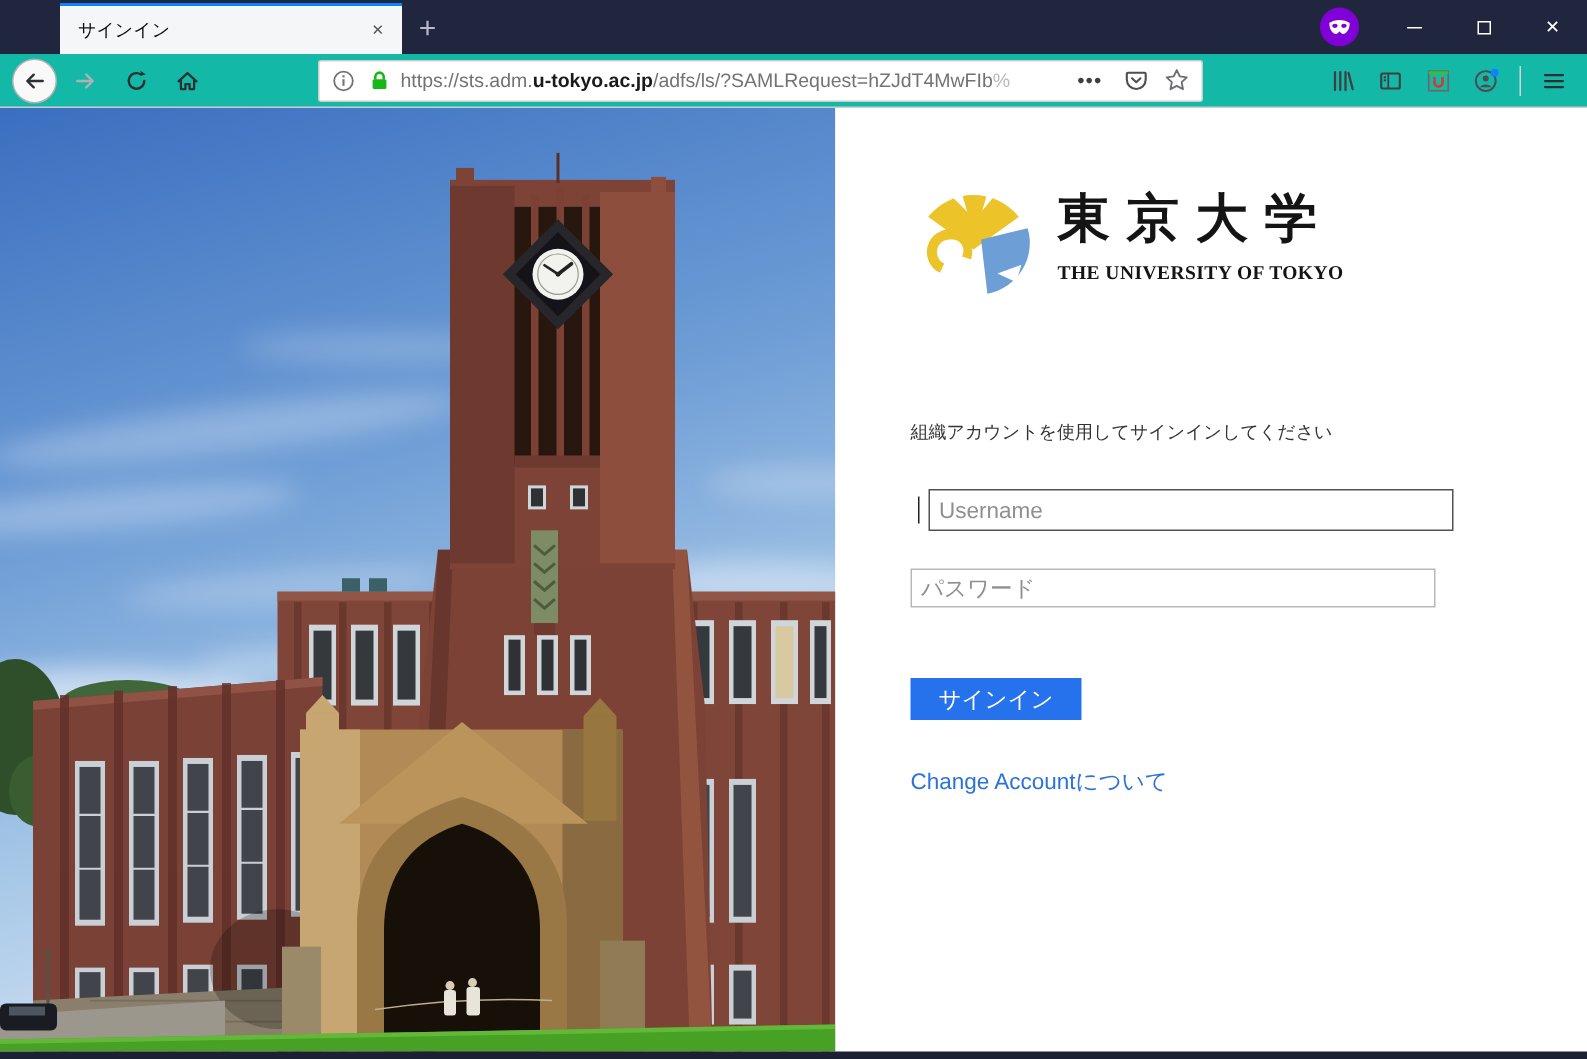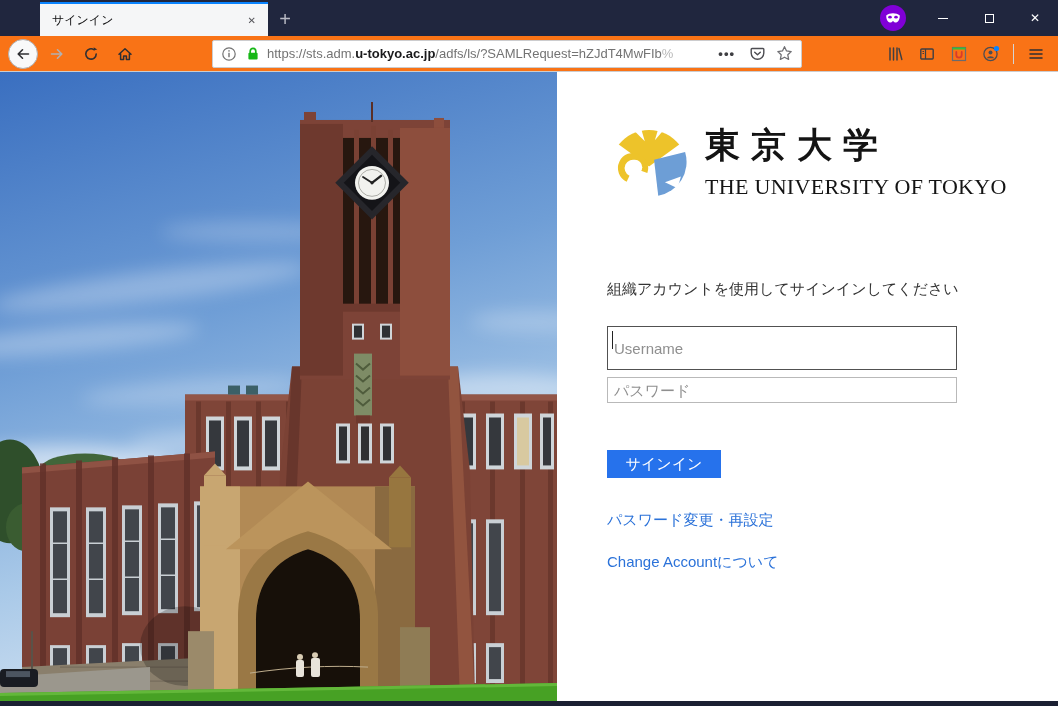--- a/index.html
+++ b/index.html
@@ -16,21 +16,21 @@
             color:#b9bac4; font-size:20px; font-weight:300; margin-top:2px; }
   .tb-spacer { flex:1; }
   .pb-badge { align-self:center; width:26px; height:26px; border-radius:50%; background:#8000d7;
               display:flex; align-items:center; justify-content:center; margin-right:14px; }
   .winbtn { width:46px; display:flex; align-items:center; justify-content:center; color:#fff; }
   .glyph-min { width:10px; height:1px; background:#fff; display:block; }
   .glyph-max { width:9px; height:9px; border:1px solid #fff; display:block; }
   .glyph-close { font-size:12px; font-weight:300; line-height:1; }
 
   
-  .toolbar { height:36px; background:#f97316; border-bottom:1px solid #ccccce;
+  .toolbar { height:36px; background:#14b8a6; border-bottom:1px solid #ccccce;
              display:flex; align-items:center; padding:0 6px; flex:0 0 auto; }
   .navbtn { width:30px; height:30px; display:flex; align-items:center; justify-content:center; margin:0 2px; }
   .backbtn { border:1px solid #b1b1b3; border-radius:50%; background:#f9f9fa; }
   .urlbar { margin-left:70px; width:590px; height:28px; background:#fff; border:1px solid #ccccce;
             border-radius:2px; display:flex; align-items:center; padding:0 8px; }
   .url-text { font-size:13px; margin-left:6px; white-space:nowrap; overflow:hidden; flex:1; }
   .url-pre, .url-path { color:#737373; }
   .url-domain { color:#1a1a1c; font-weight:bold; }
   .url-trail { color:#b9b9b9; }
   .urlbar .mini { margin-left:8px; display:flex; align-items:center; }
@@ -42,31 +42,31 @@
   .content { flex:1; display:flex; min-height:0; }
   .photo { width:557px; height:629px; flex:0 0 auto; }
   .photo svg { display:block; width:557px; height:629px; }
   .panel { flex:1; background:#fff; padding:43px 0 0 50px; }
 
   .logo-row { display:flex; align-items:flex-start; }
   .logo-mark { width:84px; height:86px; flex:0 0 auto; }
   .logo-text { margin-left:14px; margin-top:6px; }
   .logo-jp { font-family:"Liberation Serif", serif; font-size:35px; font-weight:600; color:#141414;
              letter-spacing:11px; line-height:50px; white-space:nowrap; }
-  .logo-en { font-family:"Liberation Serif", serif; font-size:22px; font-weight:400; color:#141414;
+  .logo-en { font-family:"Liberation Serif", serif; font-size:13px; font-weight:700; color:#141414;
              letter-spacing:0.3px; margin-top:3px; white-space:nowrap; }
 
-  .heading { margin-top:77px; font-size:15px; color:#333; line-height:21px; }
+  .heading { margin-top:77px; font-size:12px; color:#333; line-height:21px; }
   .form { margin-top:27px; width:350px; }
   .field-wrap { position:relative; }
   .field { width:350px; font-size:15px; font-family:"Liberation Sans", sans-serif; outline:none;
            padding:0 6px; color:#222; background:#fff; }
   .field::placeholder { color:#8f8f8f; opacity:1; }
-  #username { height:44px; border:1px solid #515151; }
-  #password { height:26px; border:1px solid #b9b9b9; margin-top:7px; }
+  #username { height:28px; border:1px solid #515151;margin-left:12px; }
+  #password { height:26px; border:1px solid #b9b9b9; margin-top:25px; }
   .caret { position:absolute; left:5px; top:5px; width:1px; height:18px; background:#222; }
 
   .signin { margin-top:47px; width:114px; height:28px; background:#2672ec; color:#fff; border:none;
             font-size:15px; font-family:"Liberation Sans", sans-serif; cursor:pointer; }
   .links { margin-top:30px; font-size:15px; line-height:23px; }
   .links a { color:#2b72d9; text-decoration:none; display:block; }
   .links .grp2 { margin-top:19px; }
 
   .bottomstrip { height:5px; background:#1b2032; flex:0 0 auto; }
 
@@ -404,21 +404,20 @@
 
       <div class="form">
         <div class="field-wrap">
           <input id="username" class="field" type="text" placeholder="Username" style="">
           <div class="caret"></div>
         </div>
         <input id="password" class="field" type="password" placeholder="パスワード" style="">
         <button class="signin">サインイン</button>
 
         <div class="links">
-          <a href="#">パスワード変更・再設定</a>
           <a href="#" class="grp2">Change Accountについて</a>
         </div>
       </div>
     </div>
   </div>
 
   <div class="bottomstrip"></div>
 </div>
 
 </body></html>

